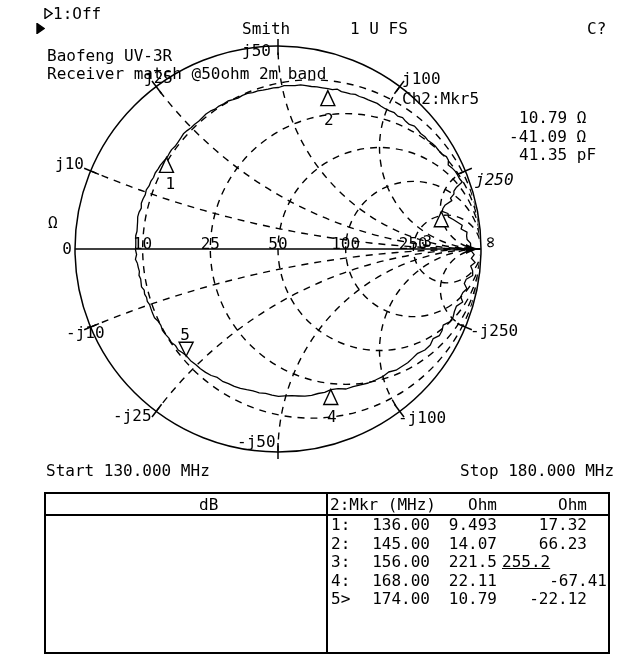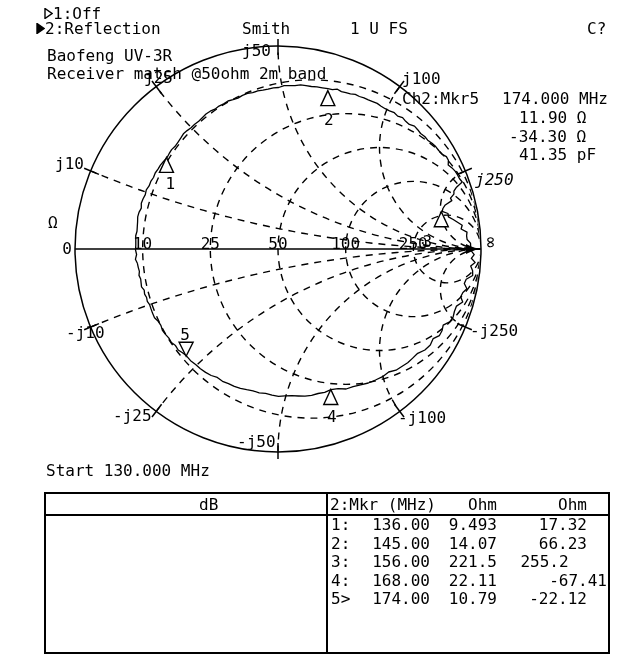--- a/index.html
+++ b/index.html
@@ -65,35 +65,34 @@
     </svg>
 
   <svg class="t" style="left:44px;top:8px" width="9" height="11">
     <path d="M1,0.5 L8,5.5 L1,10.5 Z" fill="none" stroke="#000" stroke-width="1.4"></path>
   </svg>
   <div class="t" style="left:53px;top:6px">1:Off</div>
 
   <svg class="t" style="left:36px;top:23px" width="9" height="11">
     <path d="M1,0.5 L8,5.5 L1,10.5 Z" fill="#000" stroke="#000" stroke-width="1.4"></path>
   </svg>
-  <div class="t" style="left:45px;top:21px">2:Reflection</div>
   <div class="t" style="left:242px;top:21px">Smith</div>
   <div class="t" style="left:350px;top:21px">1 U FS</div>
   <div class="t" style="left:587px;top:21px">C?</div>
 
   <div class="t" style="left:47px;top:48px">Baofeng UV-3R</div>
   <div class="t" style="left:47px;top:66px">Receiver match @50ohm 2m band</div>
 
   <div class="t" style="left:402px;top:91px">Ch2:Mkr5</div>
-  <div class="t" style="left:502px;top:91px">174.000 MHz</div>
-  <div class="t" style="left:519px;top:110px">11.90 Ω</div>
-  <div class="t" style="left:509px;top:129px">-34.30 Ω</div>
+  <div class="t" style="left:519px;top:110px">10.79 Ω</div>
+  <div class="t" style="left:509px;top:129px">-41.09 Ω</div>
   <div class="t" style="left:519px;top:147px">41.35 pF</div>
 
   <div class="t" style="left:46px;top:463px">Start 130.000 MHz</div>
+  <div class="t" style="left:460px;top:463px">Stop 180.000 MHz</div>
 
   <div class="box" style="left:44px;top:492px;width:562px;height:158px"></div>
   <div class="vline" style="left:326px;top:492px;height:162px"></div>
   <div class="hline" style="left:44px;top:514px;width:566px"></div>
 
   <div class="t" style="left:199px;top:497px">dB</div>
 
   <div class="t" style="left:330px;top:497px">2:Mkr (MHz)</div>
   <div class="t rt" style="left:450px;top:497px;width:47px">Ohm</div>
   <div class="t rt" style="left:530px;top:497px;width:57px">Ohm</div>
@@ -103,21 +102,21 @@
       <div class="t" style="left: 352px; top: 517px; width: 78px; text-align: right;">136.00</div>
       <div class="t" style="left: 432px; top: 517px; width: 65px; text-align: right;">9.493</div>
       <div class="t" style="left: 502px; top: 517px; width: 85px; text-align: right;">17.32</div>
       <div class="t" style="left: 331px; top: 535.6px;">2:</div>
       <div class="t" style="left: 352px; top: 535.6px; width: 78px; text-align: right;">145.00</div>
       <div class="t" style="left: 432px; top: 535.6px; width: 65px; text-align: right;">14.07</div>
       <div class="t" style="left: 502px; top: 535.6px; width: 85px; text-align: right;">66.23</div>
       <div class="t" style="left: 331px; top: 554.2px;">3:</div>
       <div class="t" style="left: 352px; top: 554.2px; width: 78px; text-align: right;">156.00</div>
       <div class="t" style="left: 432px; top: 554.2px; width: 65px; text-align: right;">221.5</div>
-      <div class="t" style="left: 502px; top: 554.2px; width: 85px; text-align: center;">255.2</div>
+      <div class="t" style="left: 502px; top: 554.2px; width: 85px; text-align: left; text-decoration: underline;">255.2</div>
       <div class="t" style="left: 331px; top: 572.8px;">4:</div>
       <div class="t" style="left: 352px; top: 572.8px; width: 78px; text-align: right;">168.00</div>
       <div class="t" style="left: 432px; top: 572.8px; width: 65px; text-align: right;">22.11</div>
       <div class="t" style="left: 522px; top: 572.8px; width: 85px; text-align: right;">-67.41</div>
       <div class="t" style="left: 331px; top: 591.4px;">5&gt;</div>
       <div class="t" style="left: 352px; top: 591.4px; width: 78px; text-align: right;">174.00</div>
       <div class="t" style="left: 432px; top: 591.4px; width: 65px; text-align: right;">10.79</div>
       <div class="t" style="left: 502px; top: 591.4px; width: 85px; text-align: right;">-22.12</div>
     </div>
   <div id="chart-labels">

